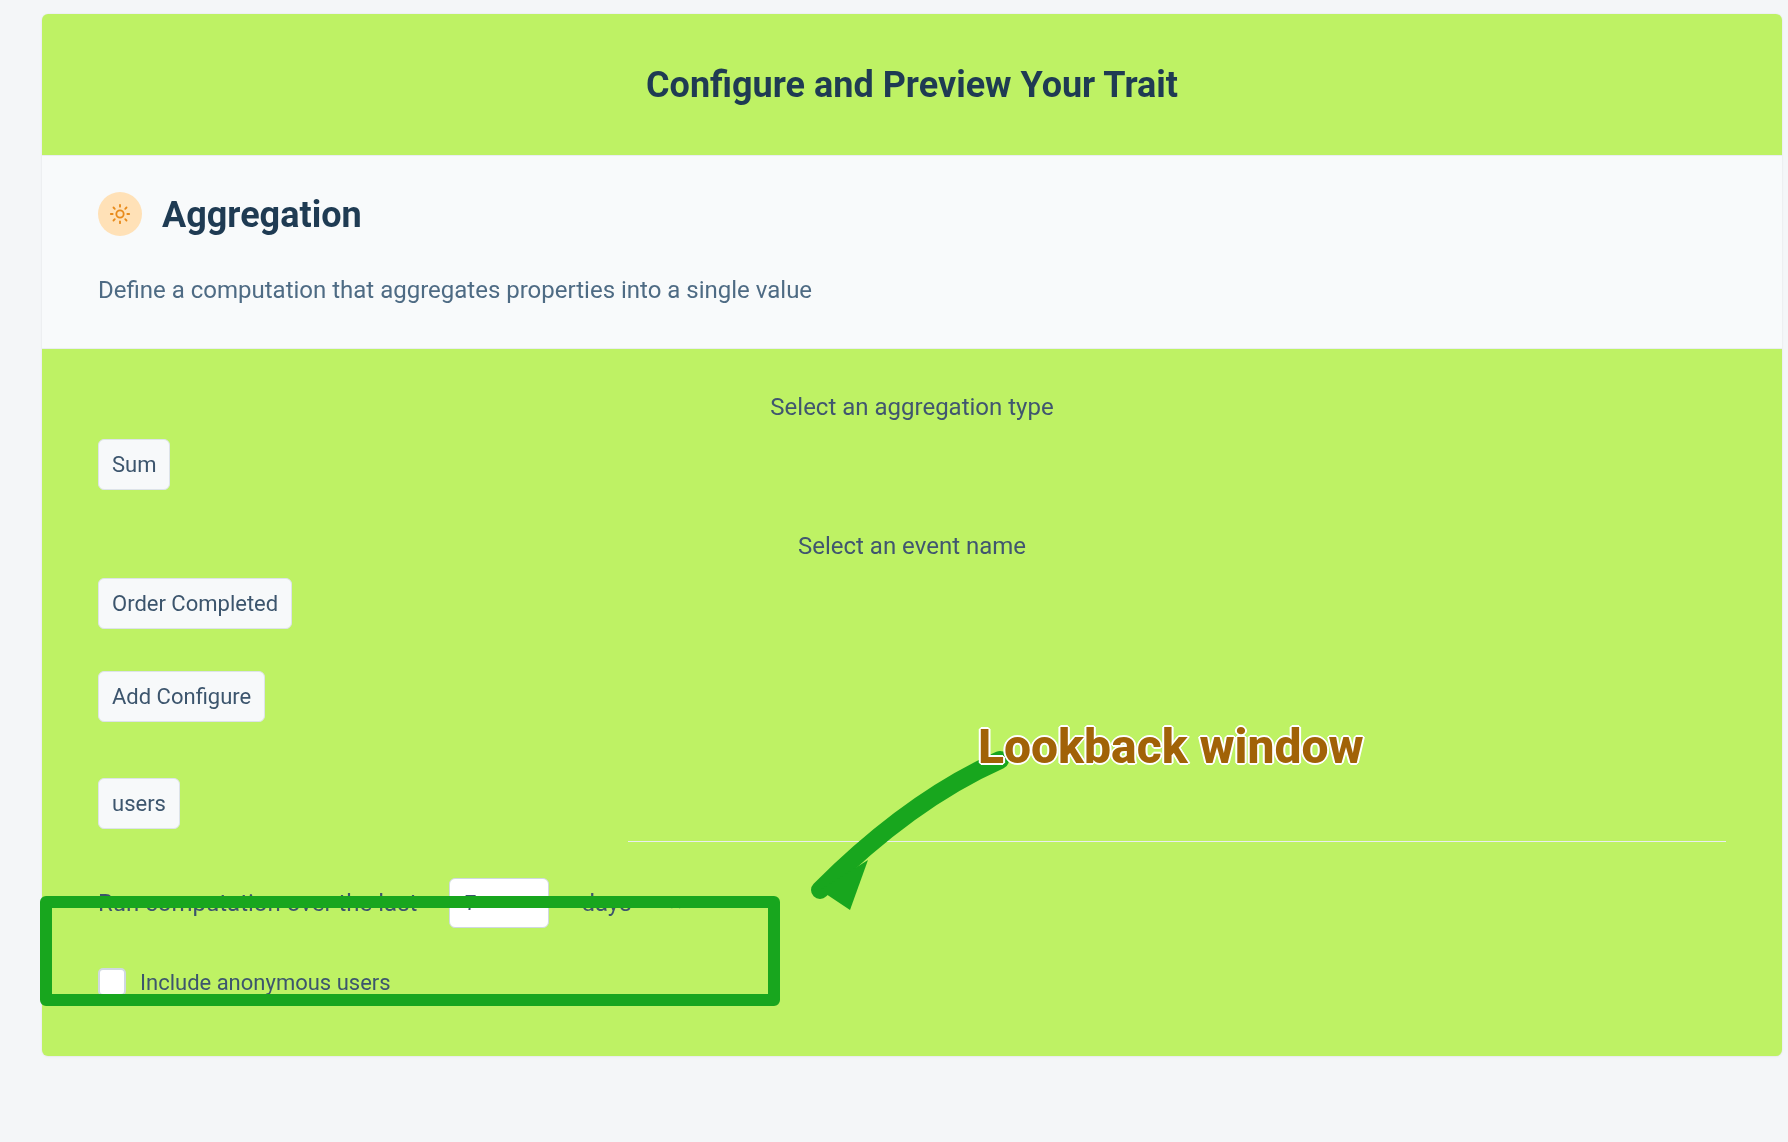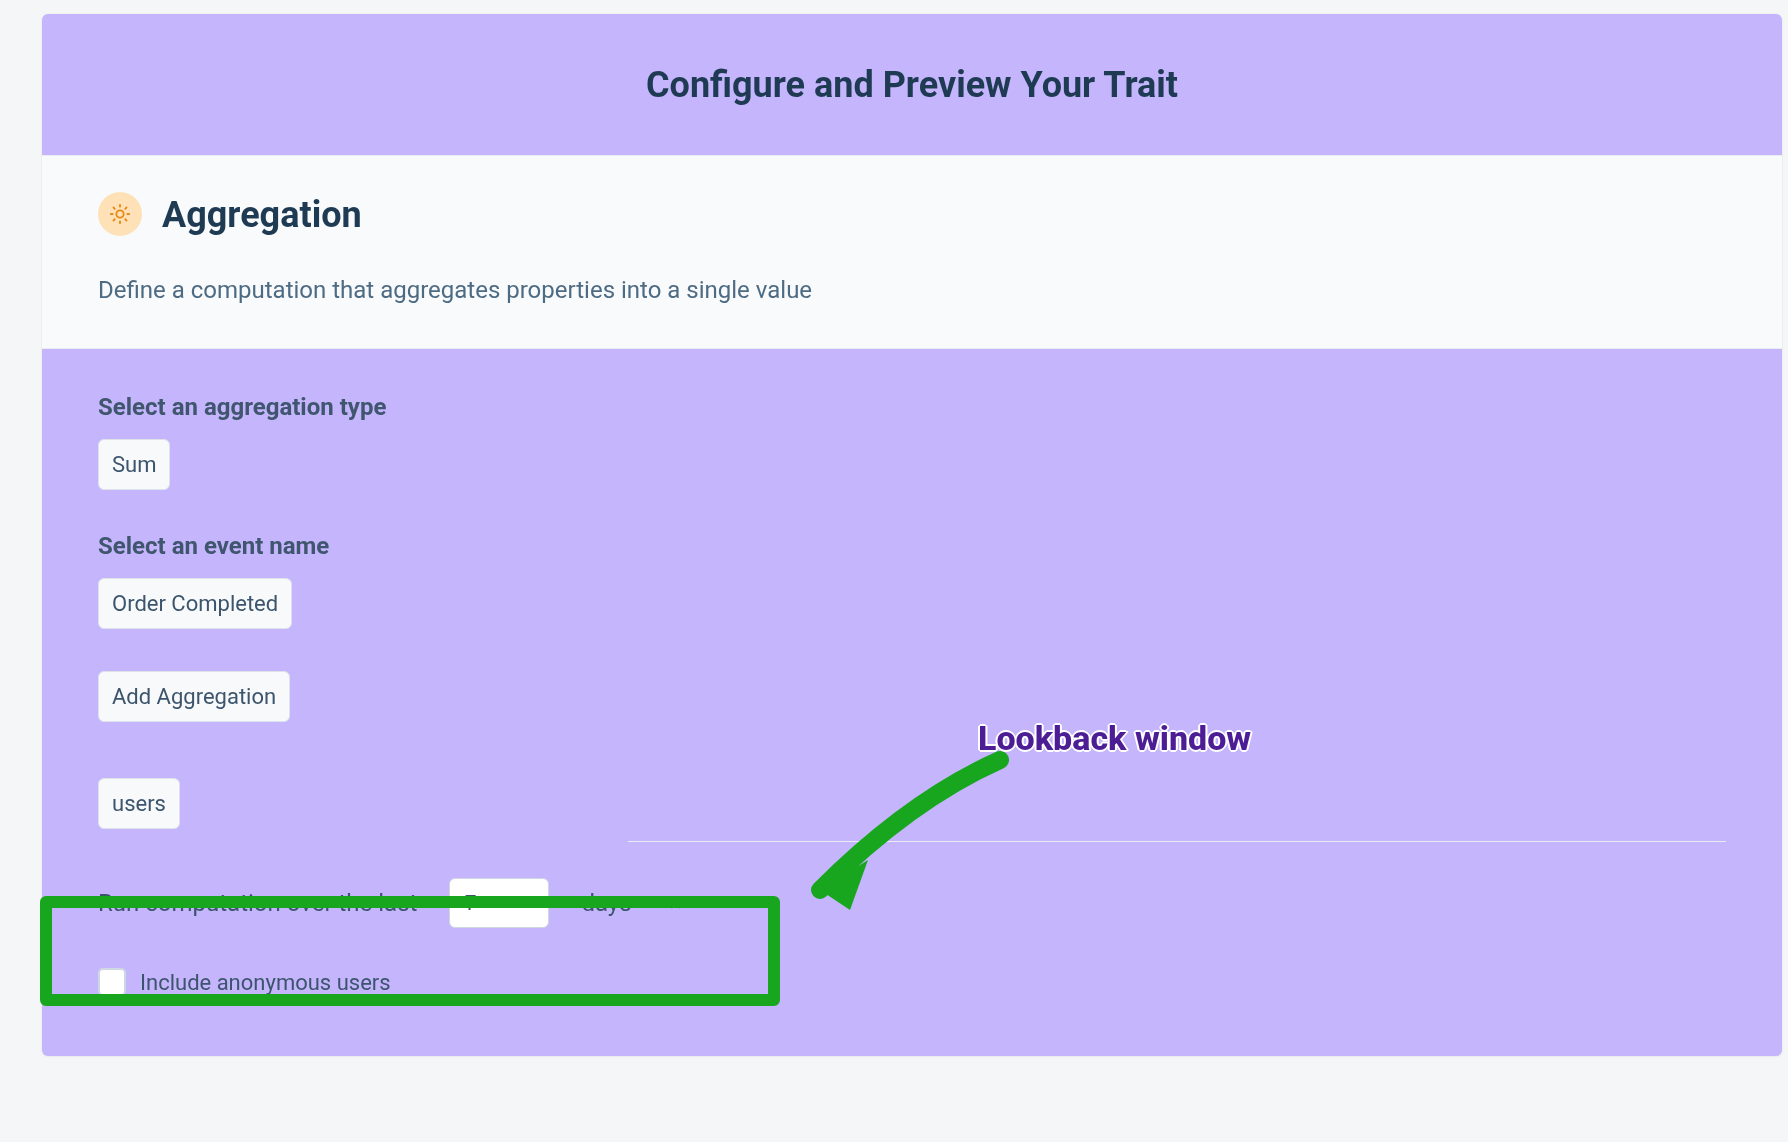--- a/index.html
+++ b/index.html
@@ -10,21 +10,21 @@
     background: #f4f6f8;
     color: #223a55;
     overflow: hidden;
   }
   
   .card {
     position: absolute;
     left: 42px;
     top: 14px;
     width: 1740px;
-    background: #c4b5fd;
+    background: #bef264;
     border-radius: 6px;
     box-shadow: 0 0 0 1px rgba(0,0,0,0.02), 0 1px 3px rgba(0,0,0,0.03);
   }
   .header {
     height: 142px;
     display: flex;
     align-items: center;
     justify-content: center;
     border-bottom: 1px solid #e9edf1;
   }
@@ -63,21 +63,22 @@
     font-size: 24px;
     color: #4e6b84;
     font-weight: 400;
   }
   .body {
     padding: 44px 56px 60px 56px;
   }
   .field-label {
     font-size: 24px;
     color: #40566f;
-    font-weight: 700;
+    font-weight: 400;
+    text-align: center;
   }
   .pill-btn {
     display: inline-block;
     margin-top: 18px;
     background: #f7f9fa;
     border: 1px solid #dde3e9;
     border-radius: 6px;
     padding: 12px 13px;
     font-size: 22px;
     color: #3c556d;
@@ -142,23 +143,23 @@
     border: 2px solid #cfd8e1;
     border-radius: 5px;
     background: #fff;
     cursor: pointer;
   }
   
   .annotation-label {
     position: absolute;
     left: 978px;
     top: 718px;
-    font-size: 34px;
+    font-size: 48px;
     font-weight: 800;
-    color: #4c1d95;
+    color: #a16207;
     -webkit-text-stroke: 2px #ffffff;
     paint-order: stroke fill;
     text-shadow:
        2px 0 #fff, -2px 0 #fff, 0 2px #fff, 0 -2px #fff,
        1px 1px #fff, -1px -1px #fff, 1px -1px #fff, -1px 1px #fff;
     z-index: 30;
   }
   .arrow-svg {
     position: absolute;
     left: 770px;
@@ -197,21 +198,21 @@
       <div class="field-label">Select an aggregation type</div>
       <div class="pill-btn">Sum</div>
     </div>
 
     <div class="group">
       <div class="field-label">Select an event name</div>
       <div class="pill-btn">Order Completed</div>
     </div>
 
     <div class="group" style="margin-bottom:38px">
-      <div class="pill-btn" style="margin-top:0">Add Aggregation</div>
+      <div class="pill-btn" style="margin-top:0">Add Configure</div>
     </div>
 
     <div class="group" style="margin-bottom:12px">
       <div class="pill-btn">users</div>
     </div>
 
     <div class="divider"></div>
 
     <div class="lookback-row">
       <span>Run computation over the last</span>

